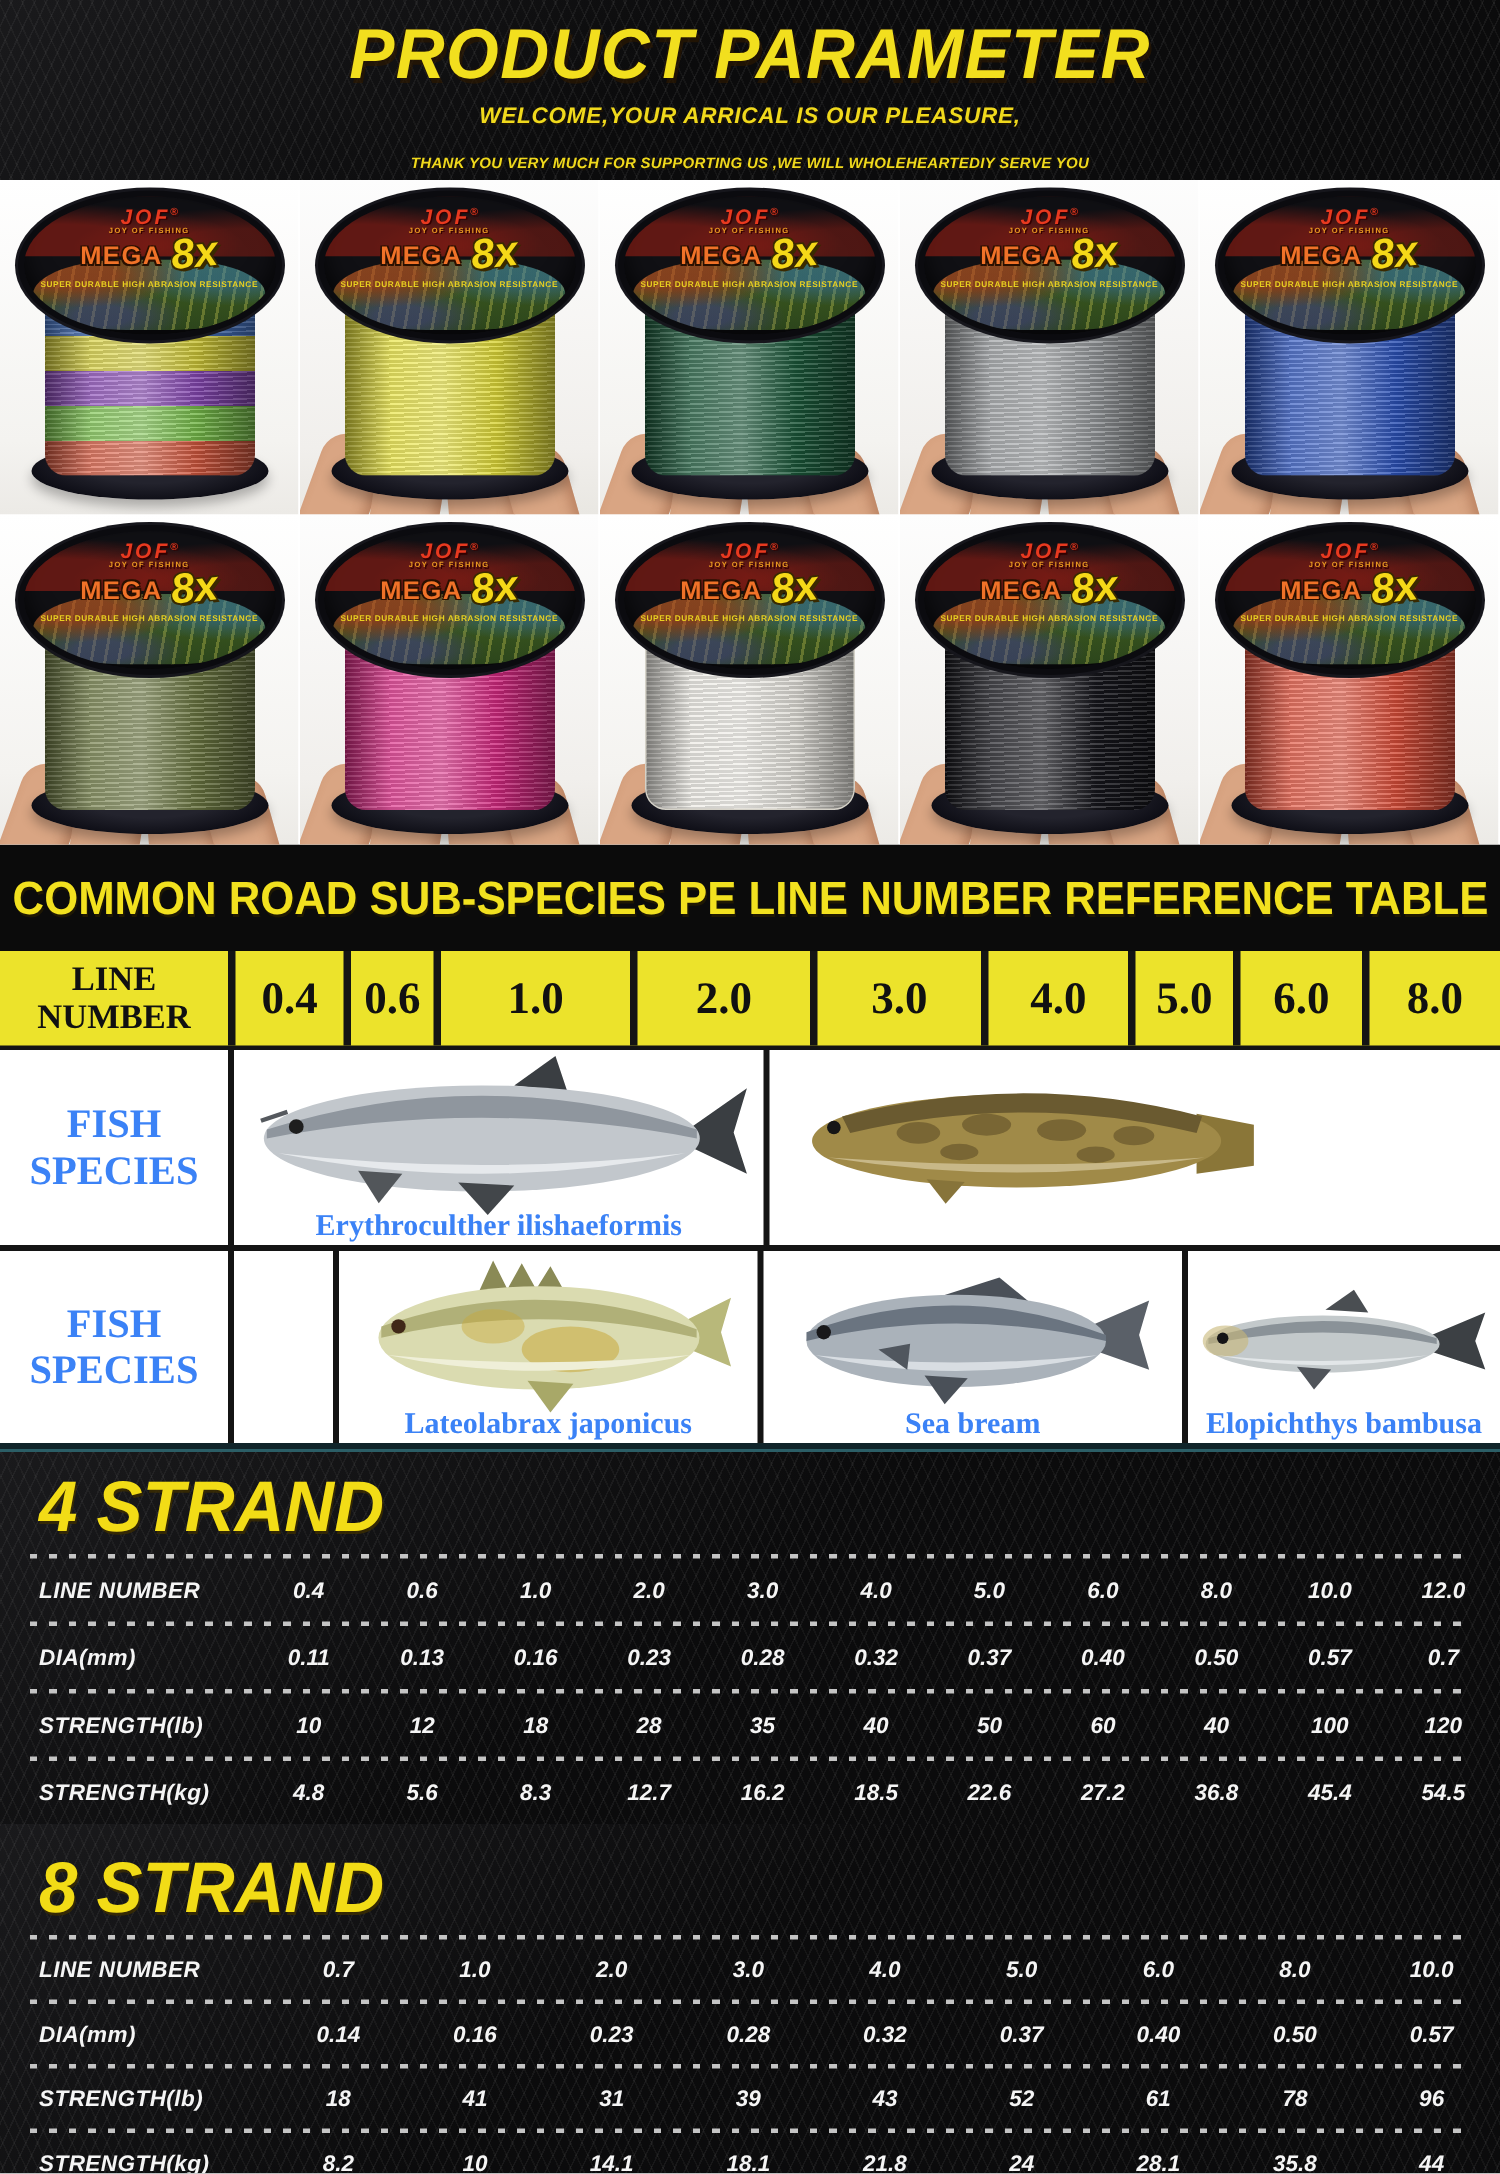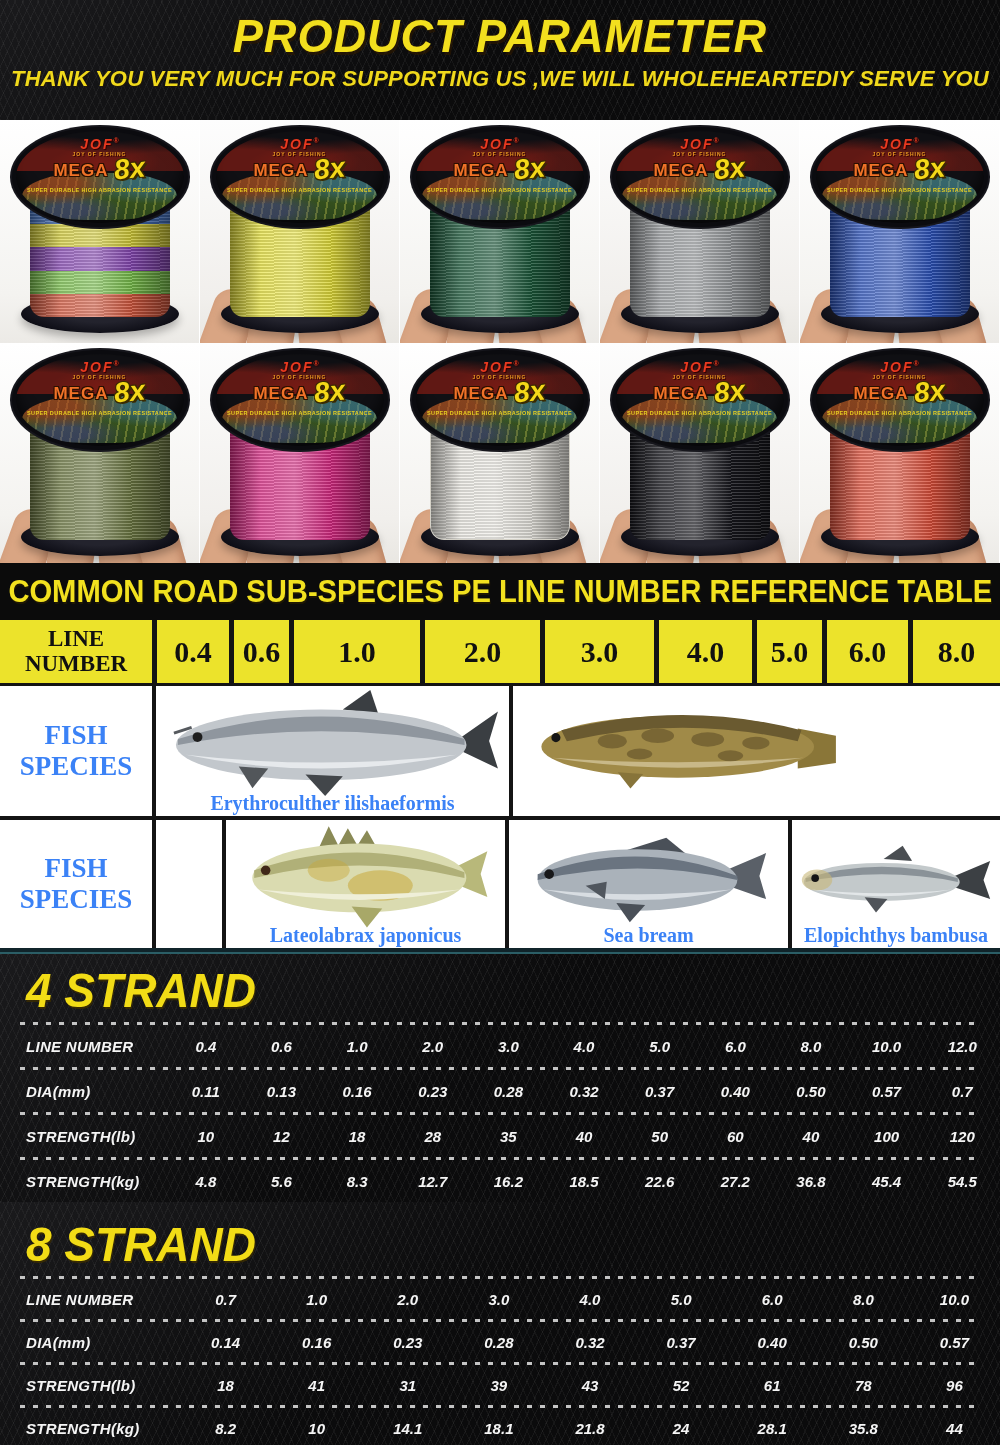--- a/index.html
+++ b/index.html
@@ -13,21 +13,21 @@
       repeating-linear-gradient(115deg, rgba(255,255,255,.055) 0 1px, transparent 1px 7px),
       repeating-linear-gradient(65deg, rgba(255,255,255,.045) 0 1px, transparent 1px 7px); font-style: italic;}
 
   
   .header{height:120px;text-align:center;box-sizing:border-box;padding-top:8px;}
   .title{font-size:47px;font-weight:bold;color:#f2df1e;letter-spacing:1px;
          transform:scaleX(.96);transform-origin:center;
          text-shadow:2px 3px 0 rgba(45,25,0,.65), -1px -1px 0 rgba(45,25,0,.5);}
   .sub1,.sub2{color:#f0d91c;font-weight:bold;text-shadow:1px 1px 0 rgba(40,25,0,.6);}
   .sub1{font-size:15px;margin-top:6px;letter-spacing:.5px;}
-  .sub2{font-size:22px;margin-top:3px;letter-spacing:.2px;}
+  .sub2{font-size:10px;margin-top:18px;letter-spacing:.2px;}
 
   
   .products{background:#fff;}
   .prow{display:flex;}
   .prow-1{height:223px;}
   .prow-2{height:220px;}
   .photo{width:200px;height:100%;position:relative;overflow:hidden;box-sizing:border-box;
          background:linear-gradient(180deg,#ffffff 0%,#f4f3f0 78%,#eceae6 100%);
          border-right:1px solid #ffffff;}
   .photo:nth-child(even){background:linear-gradient(180deg,#fdfdfd 0%,#f1efec 80%,#e9e7e2 100%);}
@@ -69,21 +69,21 @@
   .strip{position:absolute;top:56px;left:0;width:100%;text-align:center;z-index:2;
          font-size:5.5px;font-weight:bold;color:#e8d020;letter-spacing:.4px;}
   .sbody{position:relative;z-index:2;width:140px;height:116px;margin:-26px auto 0;
          border-radius:8px 8px 14px 14px;}
   .sbody.light{box-shadow:inset 0 0 0 1px #d5d2c8;}
   .sbase{position:relative;z-index:1;width:158px;height:38px;margin:-22px auto 0;border-radius:50%;
          background:radial-gradient(ellipse at 50% 35%, #23232d 0 40%, #0d0d15 75%);
          box-shadow:0 5px 8px rgba(0,0,0,.28);}
 
   
-  .ref-banner{height:57px;background:#0b0b0b;display:flex;align-items:center;justify-content:center;}
+  .ref-banner{height:71px;background:#0b0b0b;display:flex;align-items:center;justify-content:center;}
   .ref-banner span{color:#f2e11f;font-size:31px;font-weight:bold;letter-spacing:0;
                    transform:scaleX(.94);white-space:nowrap;
                    text-shadow:1px 2px 0 rgba(40,30,0,.7);}
 
   
   .line-row{height:66px;display:flex;background:#ece32b;box-sizing:border-box;
             border-bottom:3px solid #141414;font-family:"Liberation Serif",serif;color:#111;}
   .ln-label{width:152px;box-sizing:border-box;display:flex;align-items:center;justify-content:center;
             text-align:center;font-weight:bold;font-size:23px;line-height:1.05;padding:0 8px;}
   .ln-cell{box-sizing:border-box;border-left:5px solid #141414;display:flex;align-items:center;
@@ -123,20 +123,21 @@
   .svals{flex:1;display:flex;}
   .sval{flex:1;text-align:center;font-size:15px;font-weight:bold;}
 </style>
 </head>
 <body>
 
 <div class="page">
 
   <header class="carbon header">
     <div class="title">PRODUCT PARAMETER</div>
+    <div class="sub1">WELCOME,YOUR ARRICAL IS OUR PLEASURE,</div>
     <div class="sub2">THANK YOU VERY MUCH FOR SUPPORTING US ,WE WILL WHOLEHEARTEDIY SERVE YOU</div>
   </header>
 
   <section class="products">
     <div class="prow prow-1" id="spool-row-1">
         <div class="photo">
   <div class="spool">
     <div class="disc">
       <div class="disc-red"></div>
       <div class="camo"></div>

